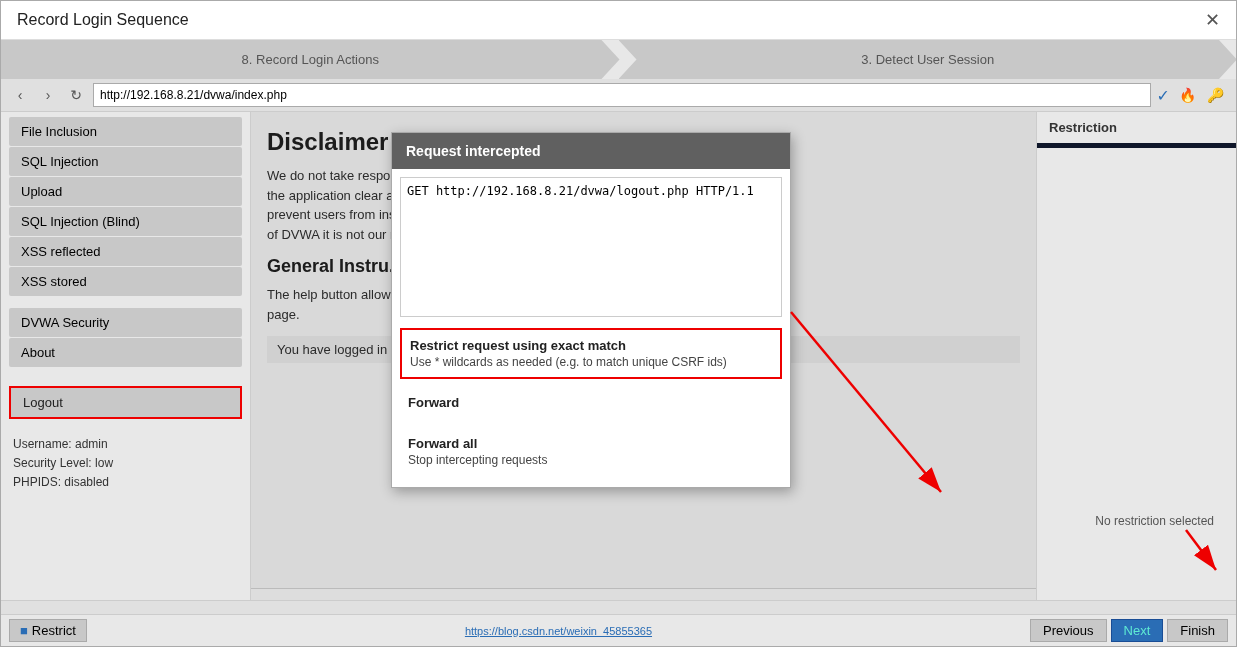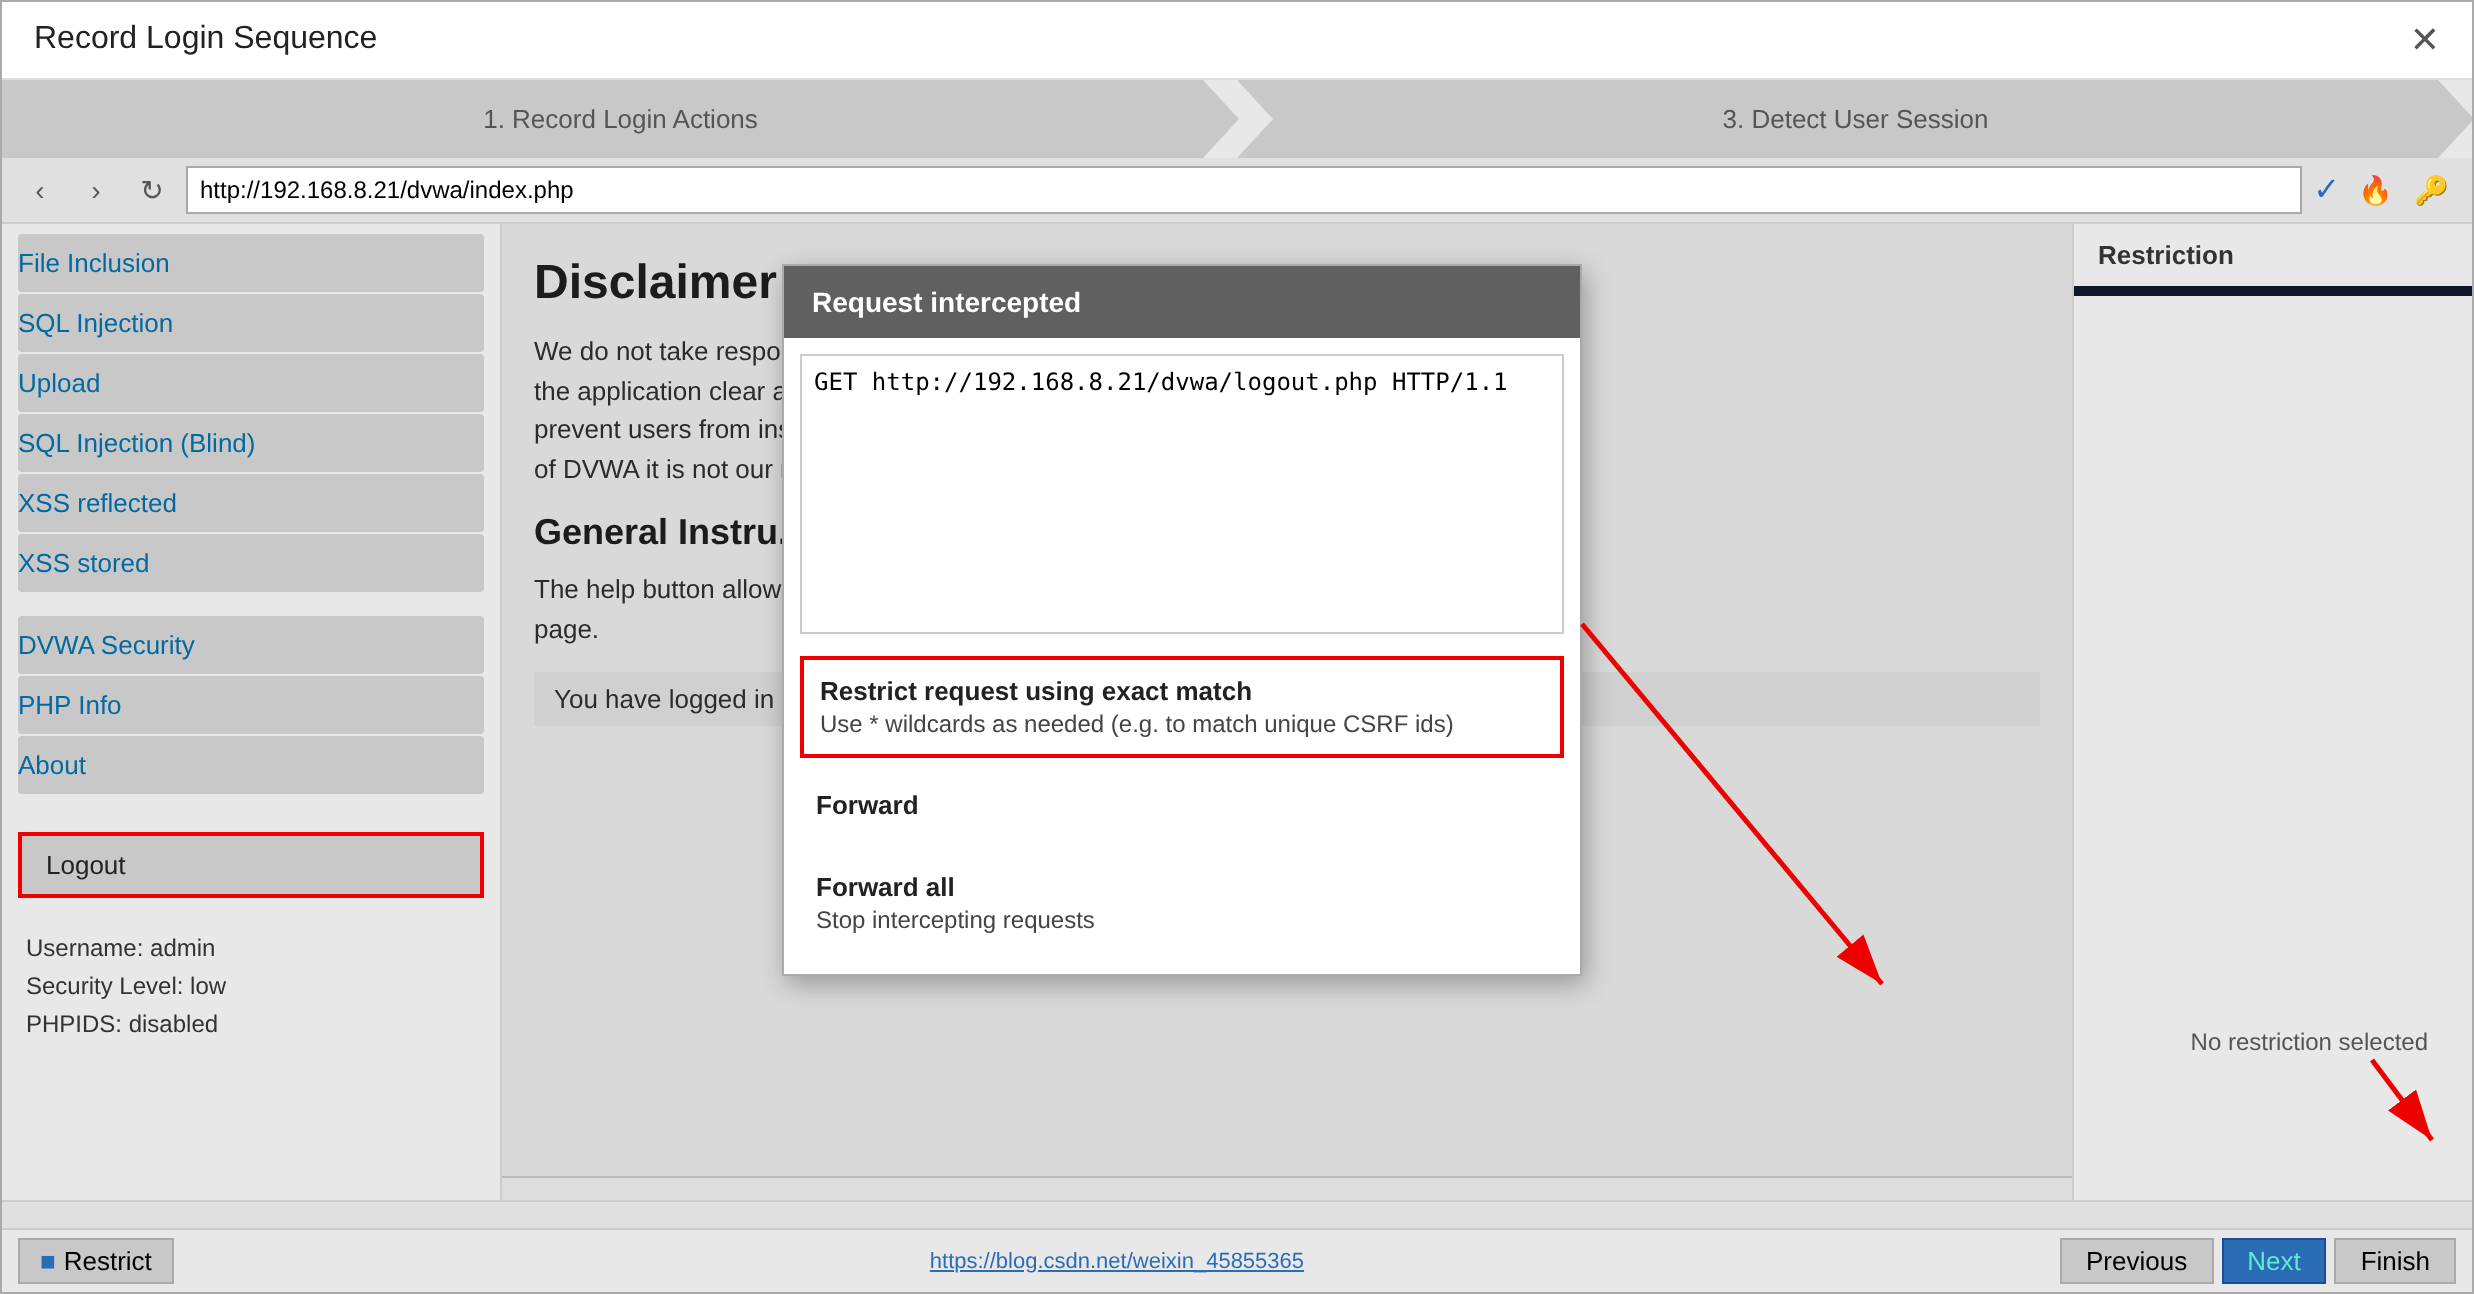--- a/index.html
+++ b/index.html
@@ -139,24 +139,24 @@
     .sidebar {
       width: 250px;
       background: #e8e8e8;
       flex-shrink: 0;
       overflow-y: auto;
       border-right: 1px solid #ccc;
       padding-top: 4px;
     }
 
     .sidebar-item {
-      padding: 7px 0;
-      cursor: pointer;
-      font-size: 13px;
-      color: #0369a1;
+      padding: 7px 12px;
+      cursor: pointer;
+      font-size: 13px;
+      color: #000000;
       background: #c8c8c8;
       margin: 1px 8px;
       border-radius: 2px;
     }
 
     .sidebar-section-gap {
       height: 10px;
     }
 
     .logout-btn {
@@ -358,21 +358,21 @@
 
 <div class="window">
 
   <div class="title-bar">
     <span class="title-bar-title">Record Login Sequence</span>
     <button class="close-btn">✕</button>
   </div>
 
   <div class="wizard-steps">
     <div class="wizard-step inactive">
-      <span>1. Record Login Actions</span>
+      <span>8. Record Login Actions</span>
     </div>
     <div class="wizard-step inactive">
       <span>3. Detect User Session</span>
     </div>
   </div>
 
   <div class="browser-bar">
     <button class="nav-btn">‹</button>
     <button class="nav-btn">›</button>
     <button class="nav-btn">↻</button>
@@ -388,21 +388,20 @@
 
     <div class="sidebar">
       <div class="sidebar-item">File Inclusion</div>
       <div class="sidebar-item">SQL Injection</div>
       <div class="sidebar-item">Upload</div>
       <div class="sidebar-item">SQL Injection (Blind)</div>
       <div class="sidebar-item">XSS reflected</div>
       <div class="sidebar-item">XSS stored</div>
       <div class="sidebar-section-gap"></div>
       <div class="sidebar-item">DVWA Security</div>
-      <div class="sidebar-item">PHP Info</div>
       <div class="sidebar-item">About</div>
       <div class="sidebar-section-gap"></div>
       <button class="logout-btn">Logout</button>
       <div class="user-info">
         <div>Username: admin</div>
         <div>Security Level: low</div>
         <div>PHPIDS: disabled</div>
       </div>
     </div>
 

